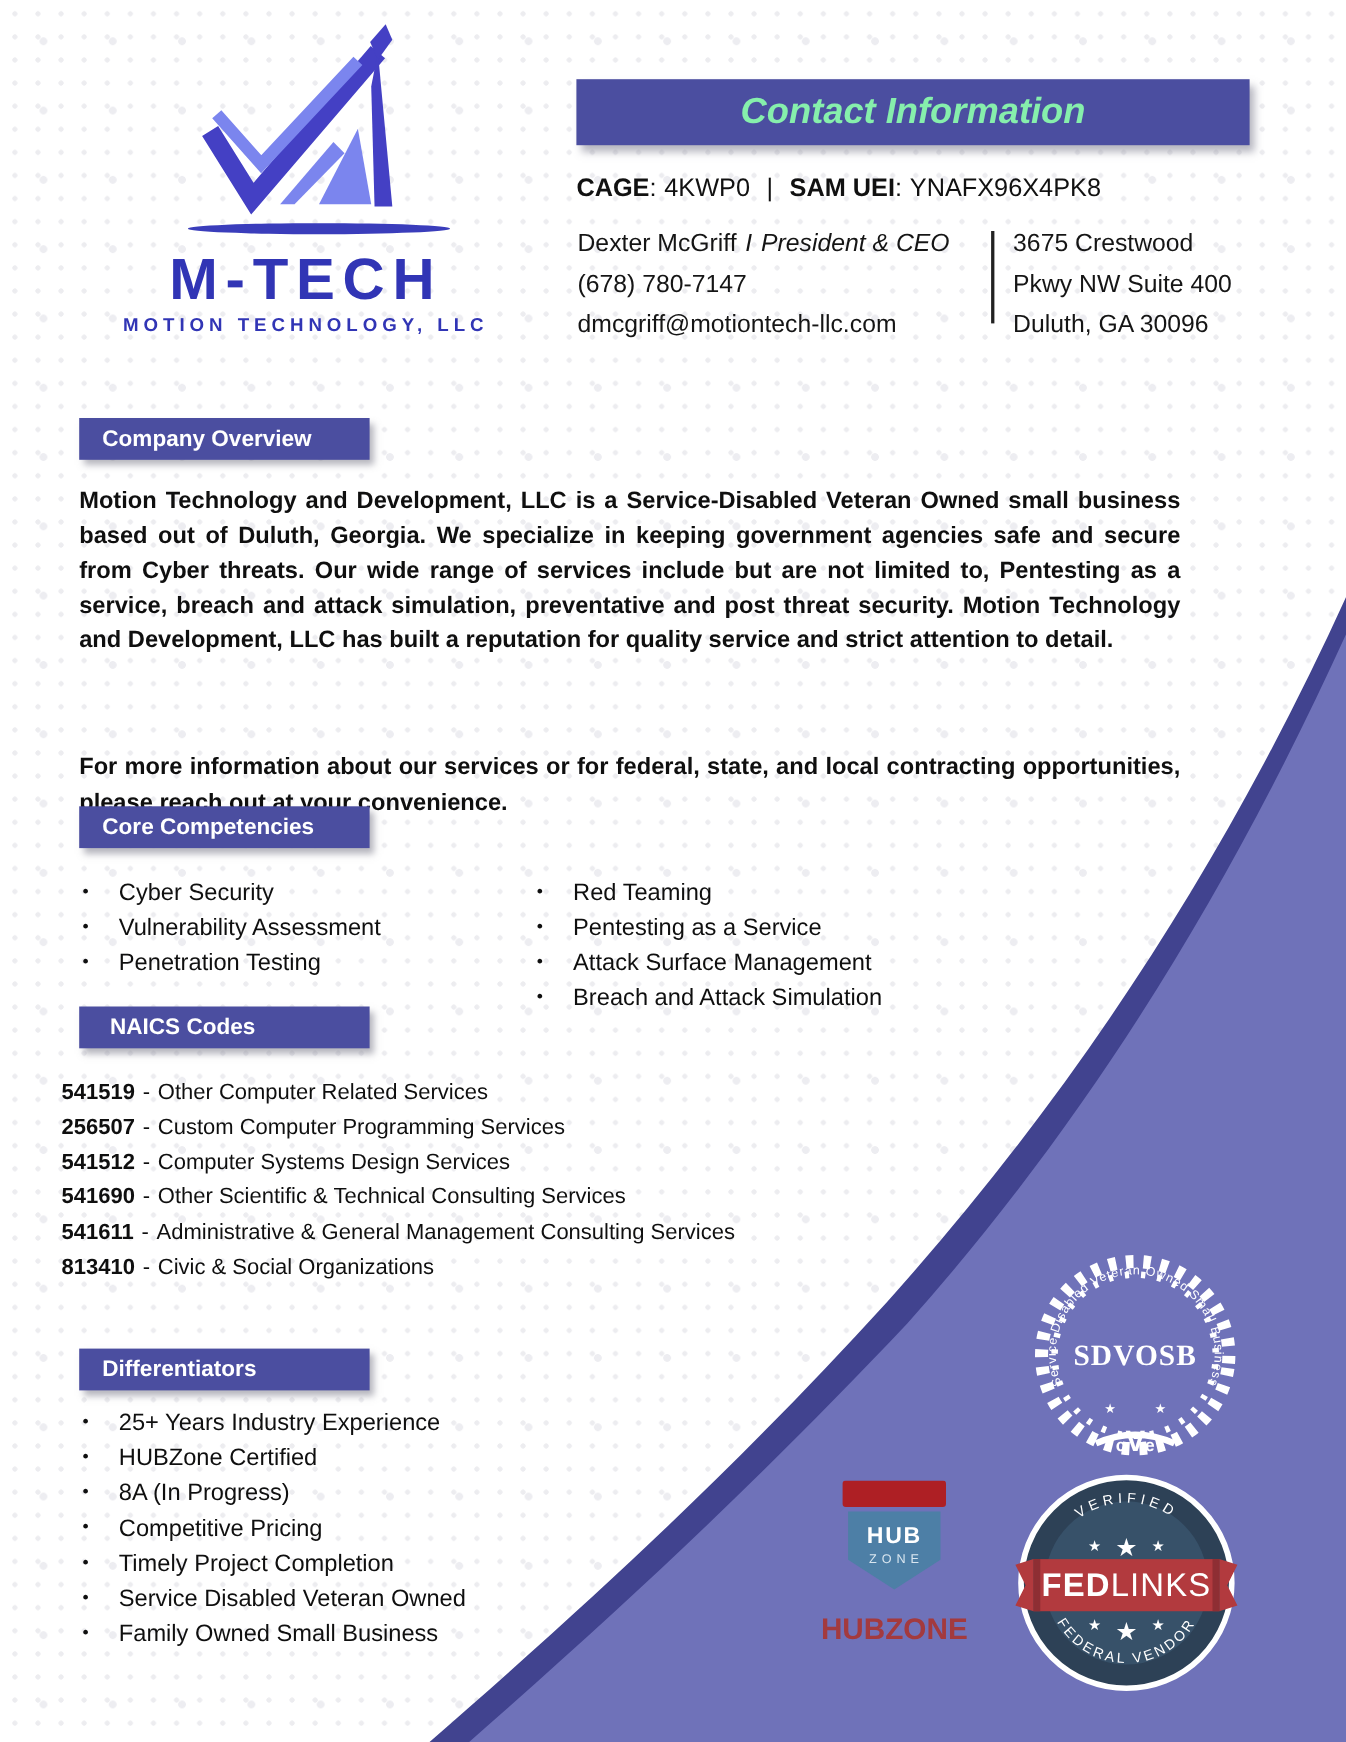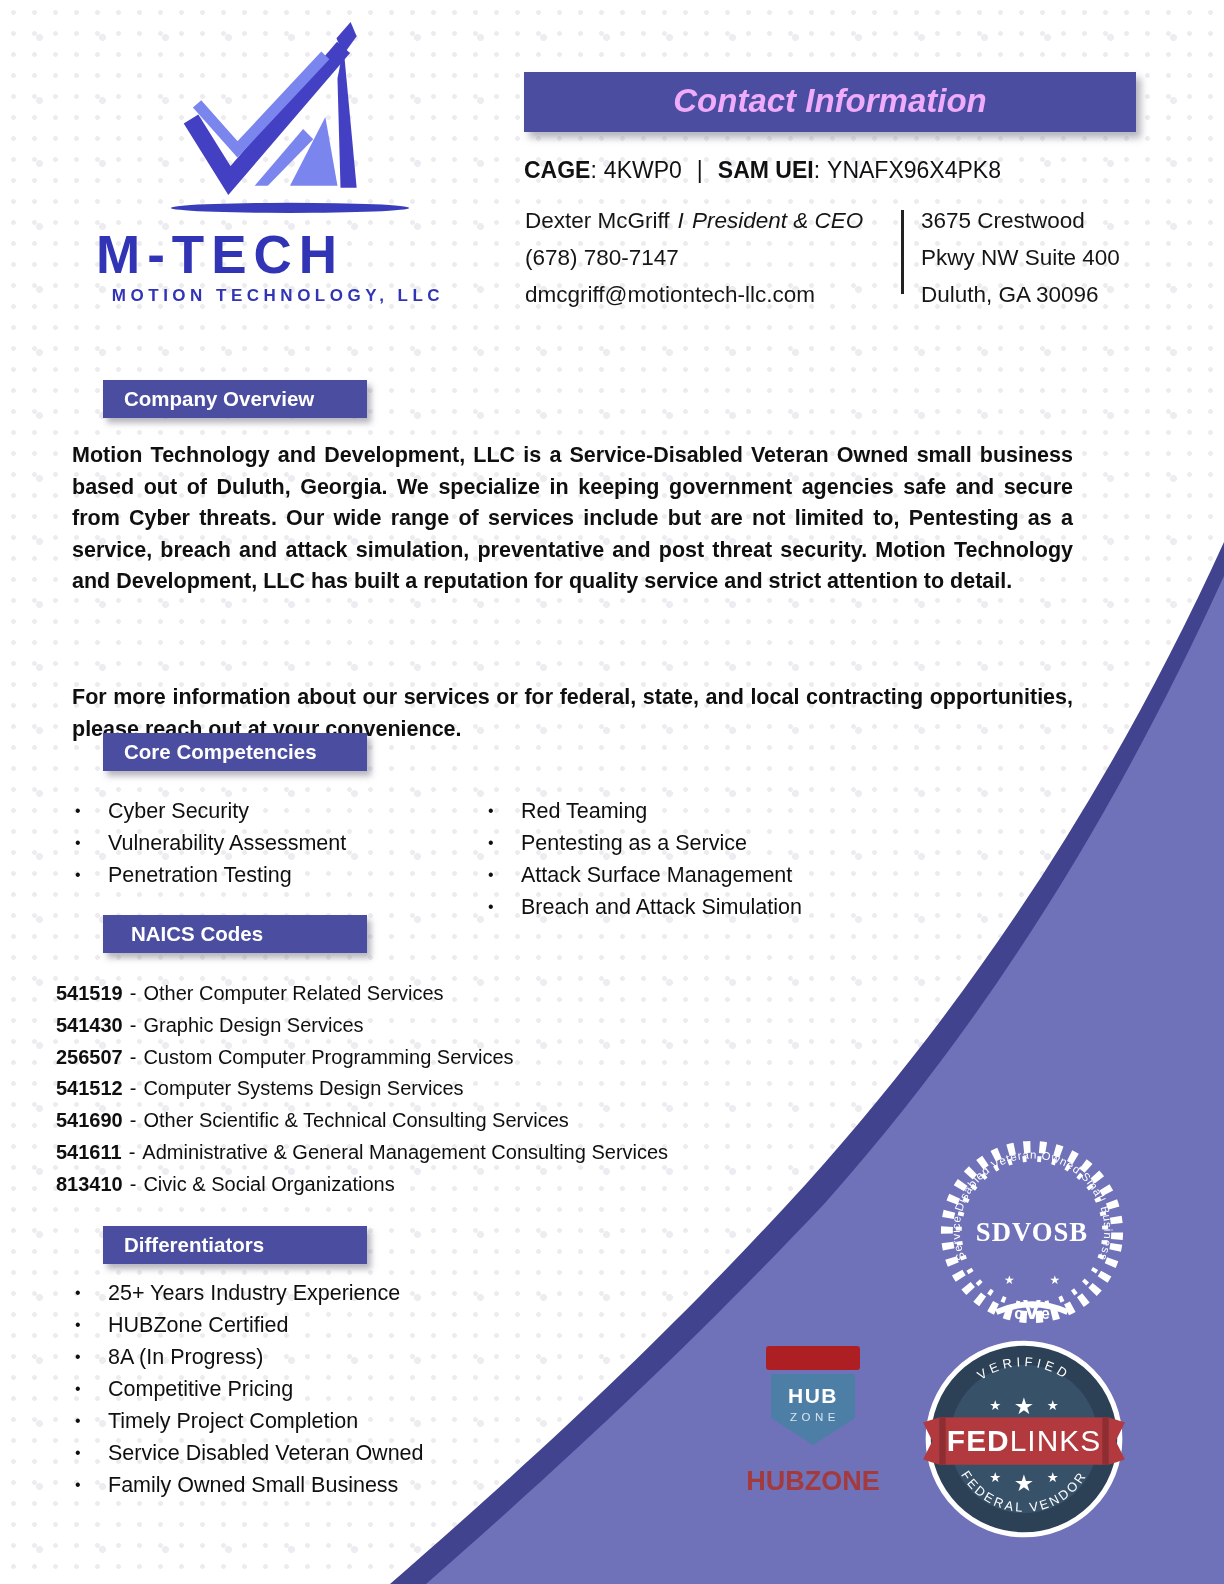--- a/index.html
+++ b/index.html
@@ -15,45 +15,45 @@
     color:#101010;
   }
   .abs { position:absolute; }
   svg { display:block; }
 
   
   #swoosh { position:absolute; left:0; top:0; z-index:1; pointer-events:none; }
   .content { position:absolute; left:0; top:0; width:100%; height:100%; z-index:2; }
 
   
-  .brand-name { left:96px; top:224px; width:364px; 
+  .brand-name { left:96px; top:224px; width:364px; text-align:center;
     font-size:53px; font-weight:bold; letter-spacing:7px; color:#3135b5; }
   .brand-sub  { left:96px; top:286px; width:364px; text-align:center;
     font-size:17px; font-weight:bold; letter-spacing:4.5px; color:#3135b5; }
   .brand-tag  { left:84px; top:311px; width:388px; text-align:center;
     font-size:23px; font-weight:bold; font-style:italic; letter-spacing:2px; color:#31367f; }
 
   
   .banner { left:524px; top:72px; width:612px; height:60px; background:#4b4ea0;
-    color:#f0abfc; font-size:33px; font-weight:bold; font-style:italic;
+    color:#86efac; font-size:33px; font-weight:bold; font-style:italic;
     text-align:center; line-height:58px; box-shadow:5px 6px 7px rgba(110,110,130,0.5); }
   .ids-line { left:524px; top:157px; width:612px; text-align:left; font-size:23px; color:#111; }
   .ids-line .b { font-weight:bold; }
   .ids-line .sp { margin-left:7px; }
   .ids-line .pipe { margin:0 15px; }
   .contact-left  { left:525px; top:202px; font-size:22.5px; line-height:37px; color:#151515; }
   .contact-right { left:921px; top:202px; font-size:22.5px; line-height:37px; color:#151515; }
   .it { font-style:italic; }
   .psep { margin:0 8px; font-style:italic; }
   .vdivider { left:901px; top:210px; width:3px; height:84px; background:#222; }
 
   
   .section-head { left:72px; width:264px; height:38px; background:#4b4ea0; color:#fff;
     font-size:20.5px; font-weight:bold; line-height:38px; padding-left:21px;
-    box-sizing:border-box; box-shadow:4px 5px 6px rgba(110,110,125,0.5);margin-left:31px; }
+    box-sizing:border-box; box-shadow:4px 5px 6px rgba(110,110,125,0.5); }
   #head-overview { top:380px; }
   #head-core     { top:733px; }
   #head-naics    { top:915px;padding-left:28px; }
   #head-diff     { top:1226px; }
 
   .para { left:72px; width:1001px; font-size:21.5px; line-height:31.5px;
     text-align:justify; color:#0f0f0f;font-weight:bold; }
   #para1 { top:440px; }
   #para2 { top:642px;margin-top:40px; }
 
@@ -153,21 +153,20 @@
         </div>
       <div class="li">
           <span class="dot">•</span>
           <span>Breach and Attack Simulation</span>
         </div>
     </div>
 
     <div id="head-naics" class="abs section-head">NAICS Codes</div>
     <div class="abs naics-list">
       <div><span class="b">541519</span><span class="dash">-</span><span>Other Computer Related Services</span></div>
-      <div><span class="b">541430</span><span class="dash">-</span><span>Graphic Design Services</span></div>
       <div><span class="b">256507</span><span class="dash">-</span><span>Custom Computer Programming Services</span></div>
       <div><span class="b">541512</span><span class="dash">-</span><span>Computer Systems Design Services</span></div>
       <div><span class="b">541690</span><span class="dash">-</span><span>Other Scientific &amp; Technical Consulting Services</span></div>
       <div><span class="b">541611</span><span class="dash">-</span><span>Administrative &amp; General Management Consulting Services</span></div>
       <div><span class="b">813410</span><span class="dash">-</span><span>Civic &amp; Social Organizations</span></div>
     </div>
 
     <div id="head-diff" class="abs section-head">Differentiators</div>
     <div class="abs diff-list">
       <div class="li">

